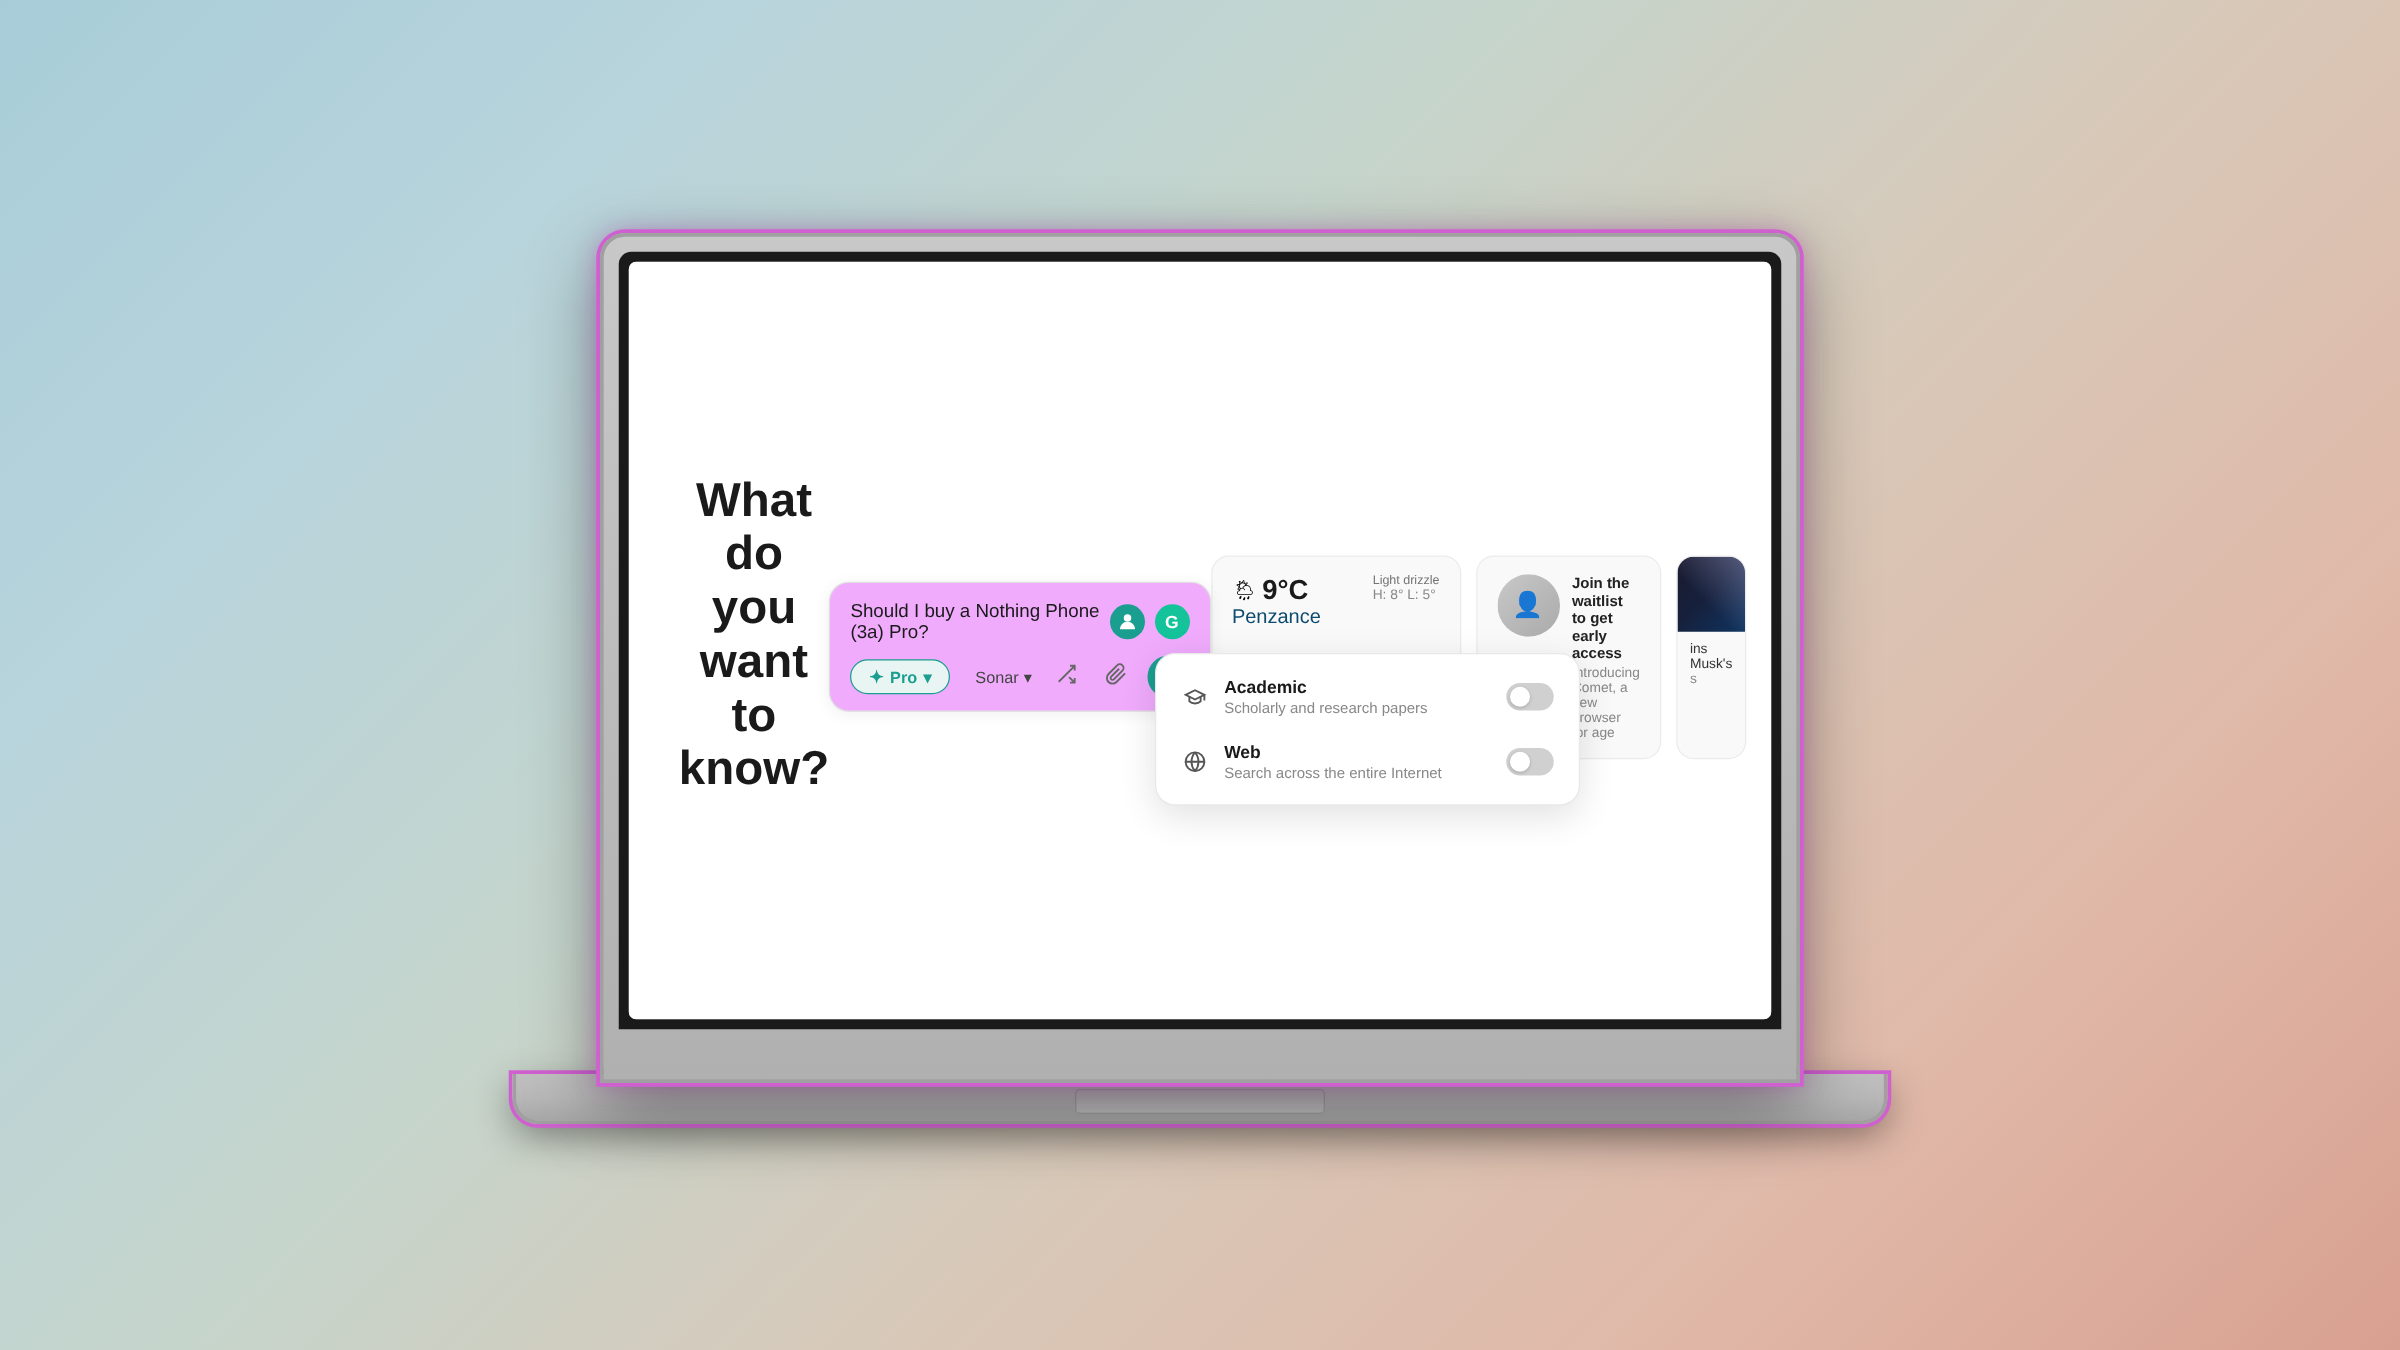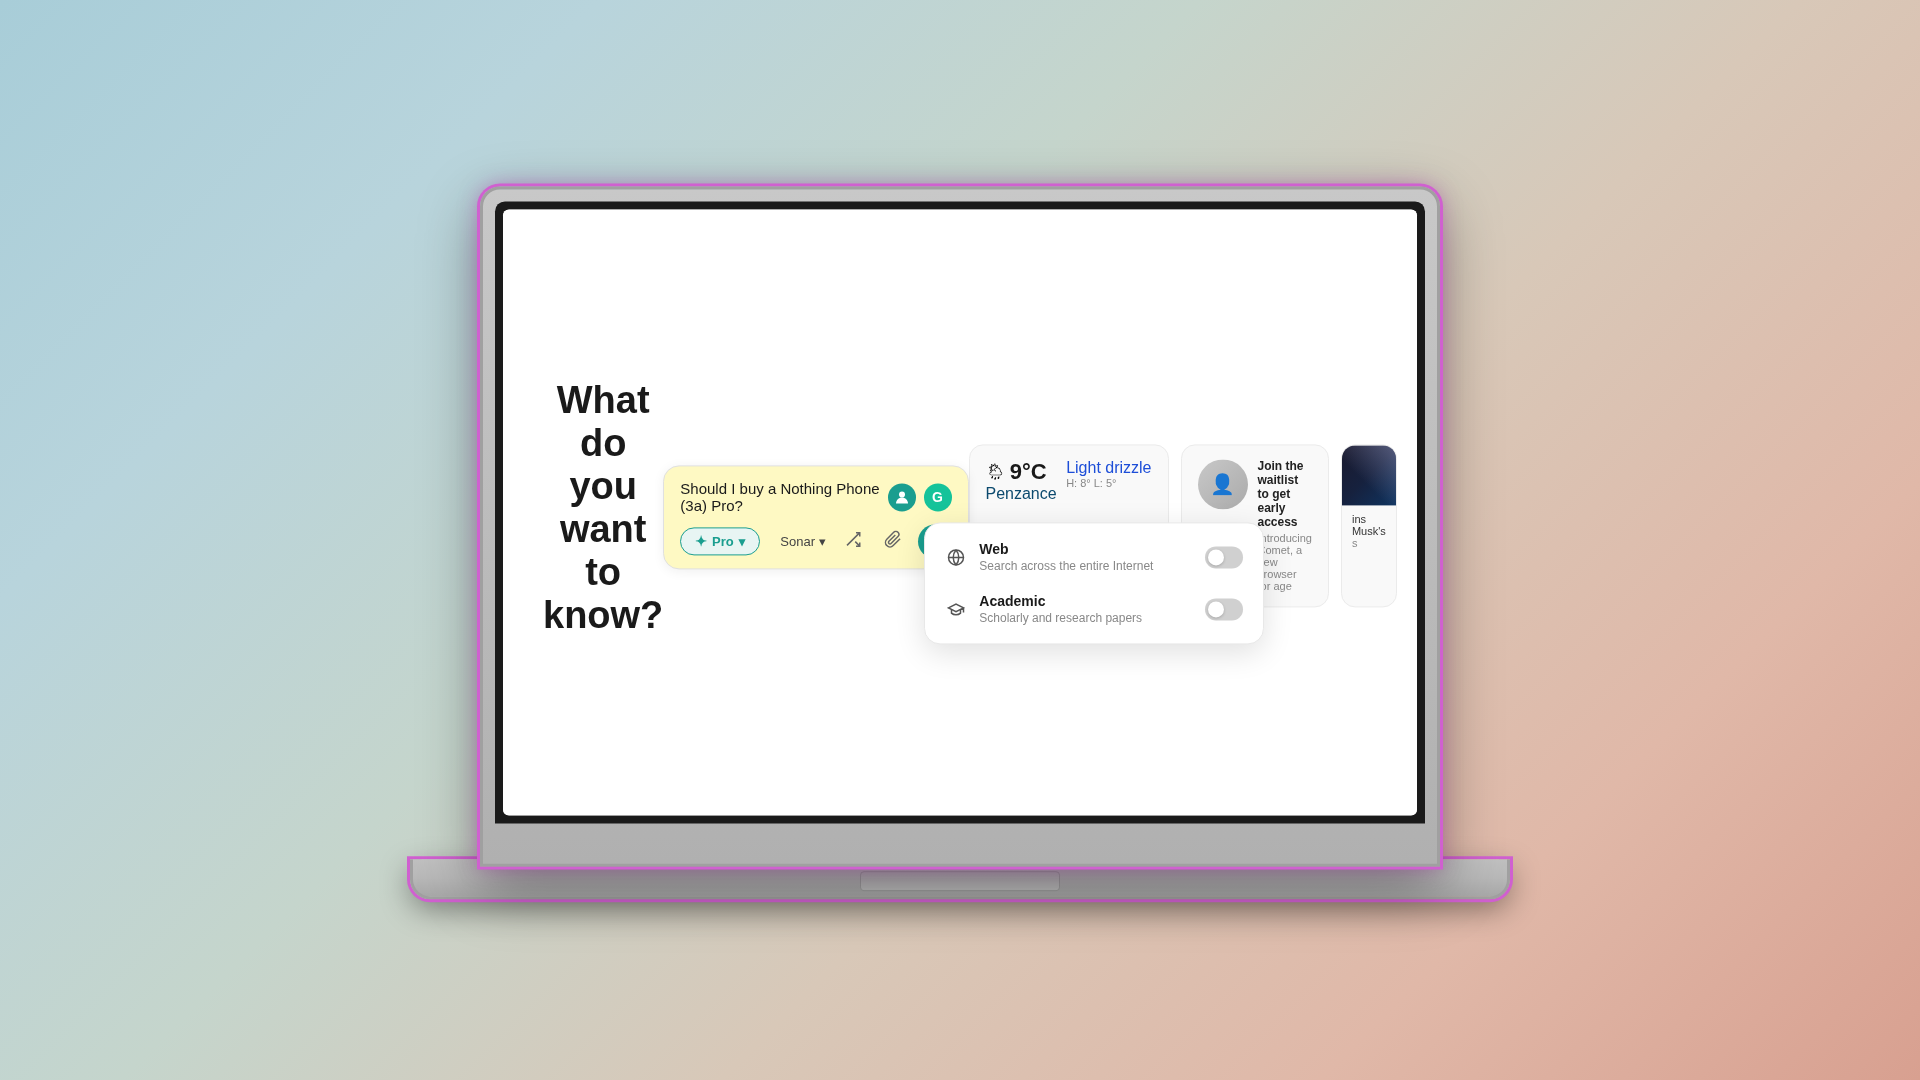--- a/index.html
+++ b/index.html
@@ -118,21 +118,21 @@
       color: #1a1a1a;
       margin-bottom: 28px;
       text-align: center;
       margin-top: 10px;
     }
 
     
     .search-container {
       width: 100%;
       max-width: 740px;
-      background: #fef9c3;
+      background: #f0abfc;
       border: 1.5px solid #e0e0e0;
       border-radius: 16px;
       padding: 14px 16px 10px;
       box-shadow: 0 2px 12px rgba(0,0,0,0.06);
       position: relative;
     }
 
     .search-input-row {
       display: flex;
       align-items: center;
@@ -370,22 +370,22 @@
       margin-bottom: 4px;
     }
 
     .weather-temp {
       font-size: 22px;
       font-weight: 600;
       color: #1a1a1a;
     }
 
     .weather-desc {
-      font-size: 16px;
-      color: #1d4ed8;
+      font-size: 10px;
+      color: #737373;
       text-align: right;
     }
 
     .weather-location {
       font-size: 16px;
       color: #0c4a6e;
     }
 
     .weather-hl {
       font-size: 11px;
@@ -455,43 +455,43 @@
                 </span>
               </button>
             </div>
           </div>
 
           <div class="dropdown-menu">
 
             <div class="dropdown-item">
               <div class="dropdown-item-icon">
                 <svg width="18" height="18" viewBox="0 0 24 24" fill="none" stroke="#555" stroke-width="2">
+                  <path d="M22 10v6M2 10l10-5 10 5-10 5z"></path>
+                  <path d="M6 12v5c3 3 9 3 12 0v-5"></path>
+                </svg>
+              </div>
+              <div class="dropdown-item-text">
+                <div class="dropdown-item-title">Academic</div>
+                <div class="dropdown-item-desc">Scholarly and research papers</div>
+              </div>
+              <div class="toggle off">
+                <div class="toggle-knob"></div>
+              </div>
+            </div>
+
+            <div class="dropdown-item">
+              <div class="dropdown-item-icon">
+                <svg width="18" height="18" viewBox="0 0 24 24" fill="none" stroke="#555" stroke-width="2">
                   <circle cx="12" cy="12" r="10"></circle>
                   <path d="M2 12h20M12 2a15.3 15.3 0 010 20M12 2a15.3 15.3 0 000 20"></path>
                 </svg>
               </div>
               <div class="dropdown-item-text">
                 <div class="dropdown-item-title">Web</div>
                 <div class="dropdown-item-desc">Search across the entire Internet</div>
-              </div>
-              <div class="toggle off">
-                <div class="toggle-knob"></div>
-              </div>
-            </div>
-
-            <div class="dropdown-item">
-              <div class="dropdown-item-icon">
-                <svg width="18" height="18" viewBox="0 0 24 24" fill="none" stroke="#555" stroke-width="2">
-                  <path d="M22 10v6M2 10l10-5 10 5-10 5z"></path>
-                  <path d="M6 12v5c3 3 9 3 12 0v-5"></path>
-                </svg>
-              </div>
-              <div class="dropdown-item-text">
-                <div class="dropdown-item-title">Academic</div>
-                <div class="dropdown-item-desc">Scholarly and research papers</div>
               </div>
               <div class="toggle off">
                 <div class="toggle-knob"></div>
               </div>
             </div>
 
 
           </div>
         </div>
 

